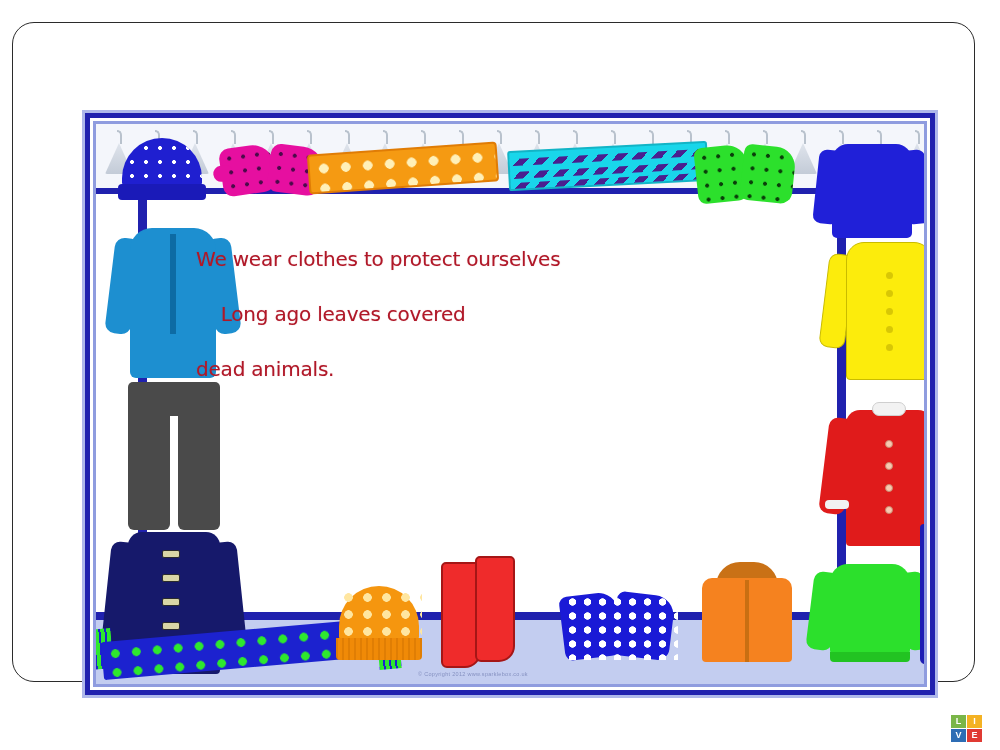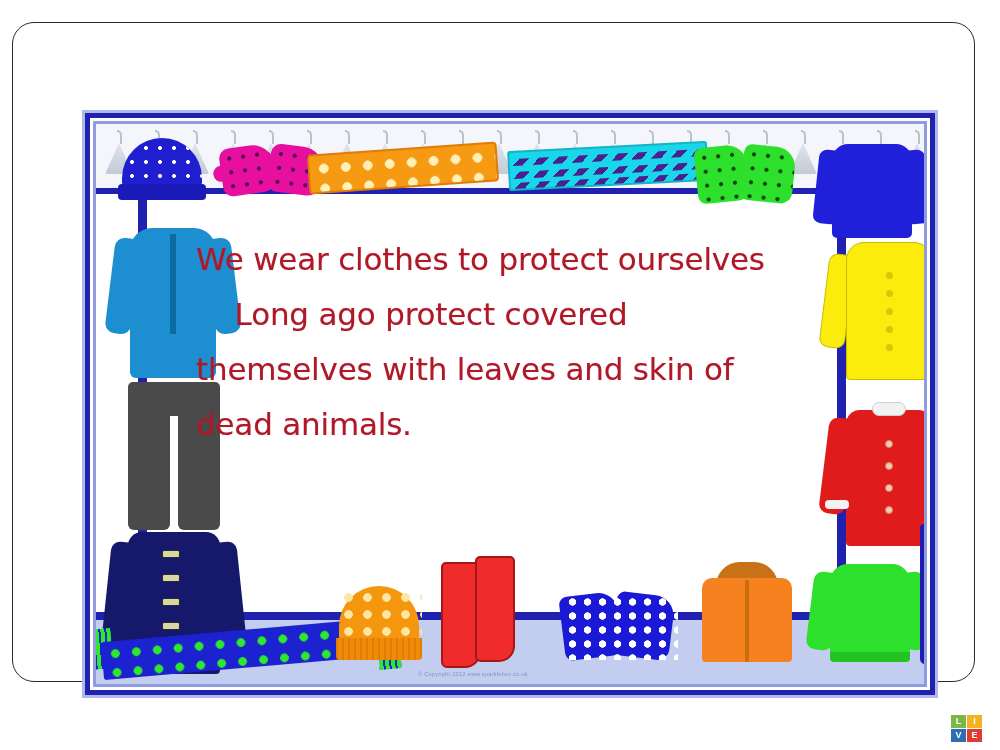--- a/index.html
+++ b/index.html
@@ -370,21 +370,21 @@
     background:#f7c9b0; border:1px solid #c98a6e; border-radius:50%;
   }
 
   
   #text-block {
     position: absolute;
     left: 100px; top: 108px;
     width: 650px;
     z-index: 9;
     color: #b01828;
-    font-size: 31px;
+    font-size: 20px;
     line-height: 55px;
     font-family: "DejaVu Sans", sans-serif;
     letter-spacing: -0.2px;
     text-shadow: 0 0 1px rgba(176,24,40,.35);
   }
   #text-block .line { white-space: pre; }
 
   
   #lw-logo {
     position: absolute;
@@ -631,22 +631,21 @@
       </div>
 
       <div class="item" id="jeans-blue">
         <div class="waist"></div>
         <div class="leg leg-l"></div>
         <div class="knee knee-l"></div>
       </div>
 
       <div id="text-block">
         <div class="line">We wear clothes to protect ourselves</div>
-        <div class="line">    Long ago protect covered</div>
-        <div class="line">themselves with leaves and skin of</div>
+        <div class="line">    Long ago leaves covered</div>
         <div class="line">dead animals.</div>
       </div>
 
     </div>
   </div>
 </div>
 
 <div id="lw-logo">
   <div id="lw-grid">
     <span class="lw-l">L</span>

